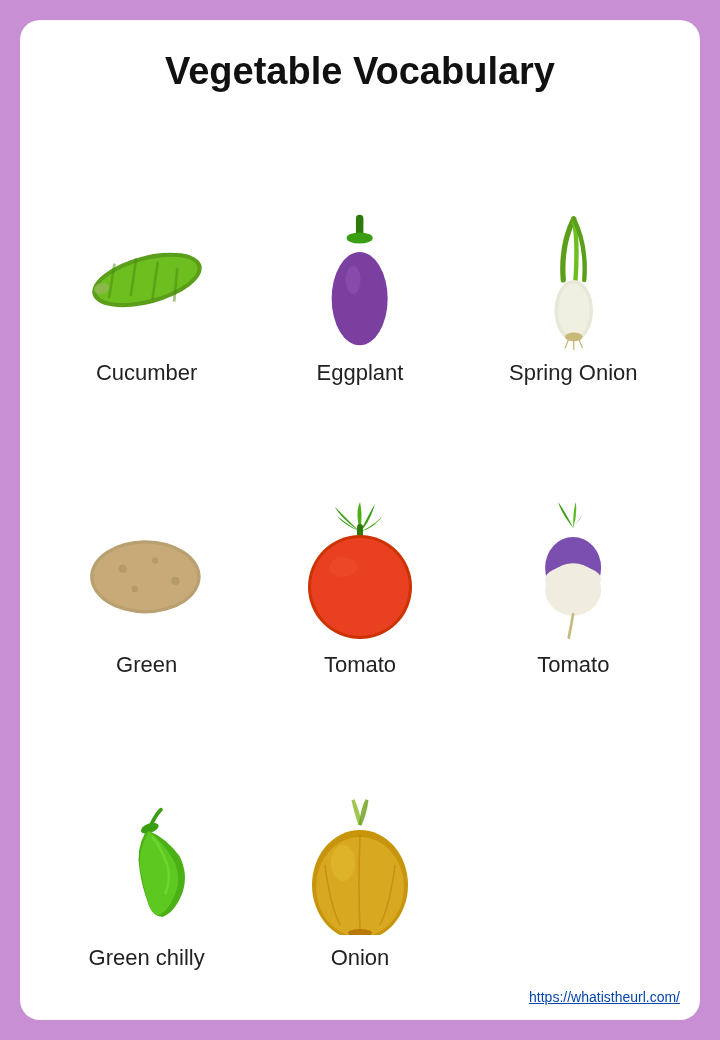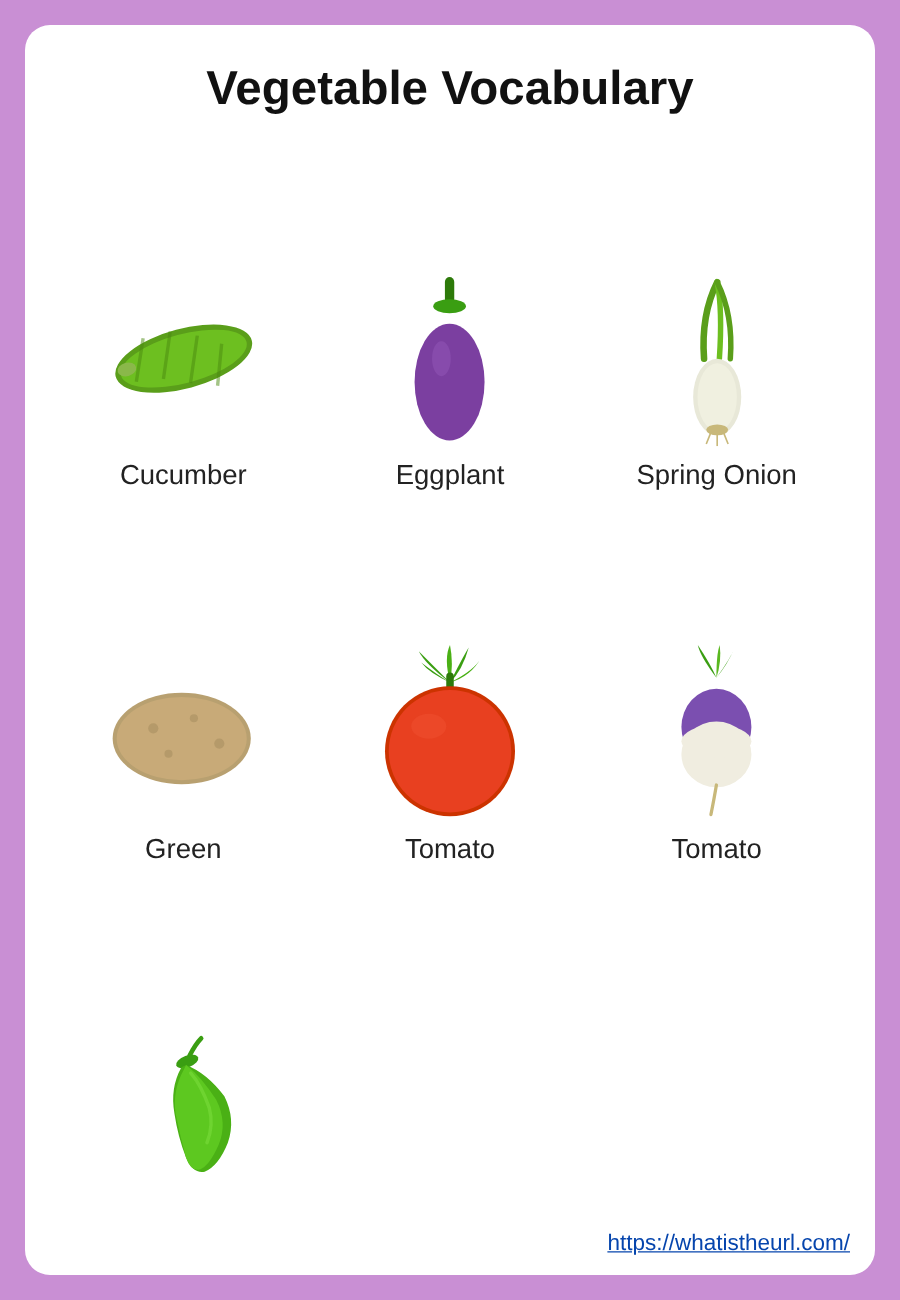--- a/index.html
+++ b/index.html
@@ -54,21 +54,21 @@
       max-width: 100%;
       max-height: 100%;
     }
     .veg-label {
       font-size: 22px;
       color: #222;
       font-weight: 500;
       text-align: center;
     }
     .footer {
-      font-size: 18px;
+      font-size: 14px;
       color: #0645ad;
       text-decoration: underline;
       margin-top: 8px;
       align-self: flex-end;
     }
   </style>
 </head>
 <body>
 
 <div class="card">
@@ -189,18 +189,44 @@
 
           <path d="M75 20 Q80 10 85 5" stroke="#3a9e12" stroke-width="4" fill="none" stroke-linecap="round"></path>
           <ellipse cx="73" cy="25" rx="10" ry="5" fill="#3a9e12" transform="rotate(-20 73 25)"></ellipse>
 
           <path d="M72 28 Q90 35 105 55 Q115 75 108 95 Q100 115 88 120 Q78 122 72 108 Q65 90 62 70 Q58 48 68 30 Z" fill="#4ab015"></path>
           <path d="M72 28 Q85 38 98 58 Q108 78 100 97 Q92 115 84 118 Q76 120 72 108 Q67 90 63 70 Q60 50 70 32 Z" fill="#5dc820"></path>
 
           <path d="M76 35 Q85 45 92 65 Q96 80 90 95" stroke="#80e040" stroke-width="3" fill="none" opacity="0.5" stroke-linecap="round"></path>
         </svg>
       </div>
-    </div>
-
+      <div class="veg-label">Green chilly</div>
+    </div>
+
+    <div class="veg-item">
+      <div class="veg-img">
+        <svg viewBox="0 0 130 140" xmlns="http://www.w3.org/2000/svg">
+
+          <path d="M65 30 Q60 15 58 5 Q64 18 65 30" stroke="#8ab82a" stroke-width="3" fill="#8ab82a" opacity="0.8"></path>
+          <path d="M65 30 Q68 12 72 5 Q70 20 65 30" stroke="#6a9e18" stroke-width="3" fill="#6a9e18" opacity="0.8"></path>
+
+          <ellipse cx="65" cy="90" rx="48" ry="55" fill="#c8940a"></ellipse>
+
+          <ellipse cx="65" cy="92" rx="44" ry="50" fill="#d8a820"></ellipse>
+
+          <path d="M30 70 Q35 110 45 130" stroke="#b87808" stroke-width="1.5" fill="none" opacity="0.5"></path>
+          <path d="M65 40 Q63 90 65 135" stroke="#b87808" stroke-width="1.5" fill="none" opacity="0.5"></path>
+          <path d="M100 70 Q95 110 85 130" stroke="#b87808" stroke-width="1.5" fill="none" opacity="0.5"></path>
+
+          <ellipse cx="48" cy="68" rx="12" ry="18" fill="#e8c840" opacity="0.35"></ellipse>
+
+          <ellipse cx="65" cy="138" rx="12" ry="4" fill="#b87808"></ellipse>
+          <line x1="58" y1="140" x2="54" y2="148" stroke="#a06005" stroke-width="1.5"></line>
+          <line x1="65" y1="141" x2="65" y2="150" stroke="#a06005" stroke-width="1.5"></line>
+          <line x1="72" y1="140" x2="76" y2="148" stroke="#a06005" stroke-width="1.5"></line>
+        </svg>
+      </div>
+      <div class="veg-label">Onion</div>
+    </div>
 
   </div>
   <div class="footer">https://whatistheurl.com/</div>
 </div>
 
 </body></html>

